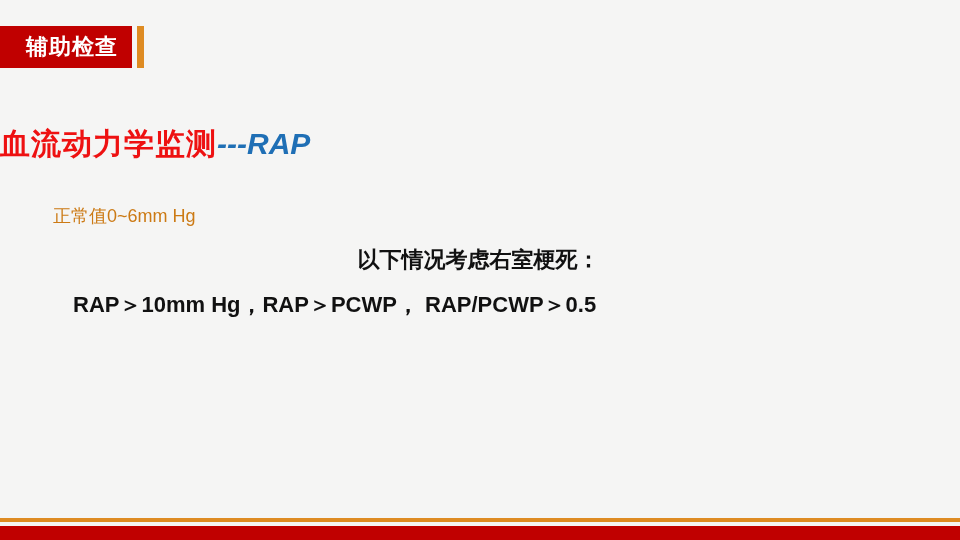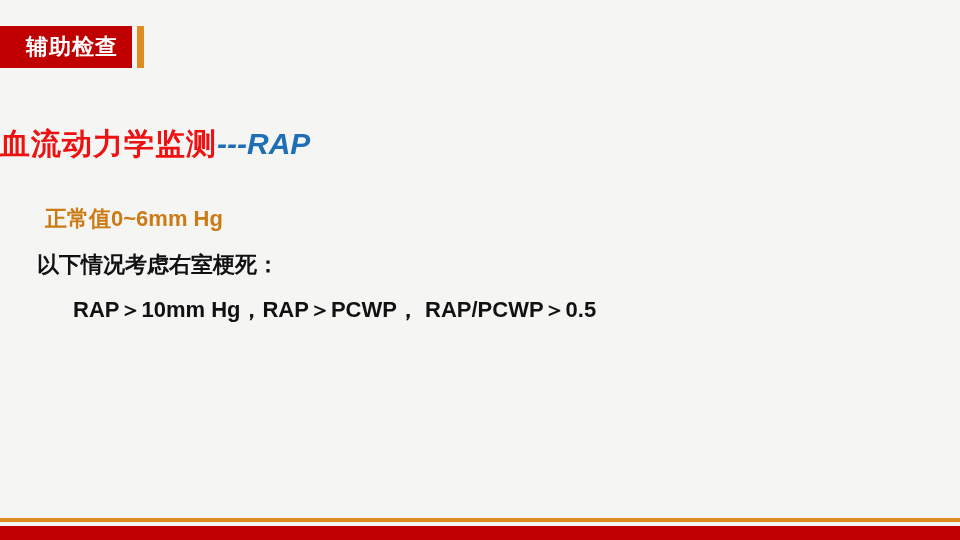--- a/index.html
+++ b/index.html
@@ -80,33 +80,34 @@
 
   
   .body-content {
     position: absolute;
     left: 37px;
     top: 205px;
     right: 40px;
   }
   .line-normal-range {
     color: #cc7a14;
-    font-size: 22px;
-    font-weight: bold;
+    font-size: 18px;
+    font-weight: normal;
     line-height: 1.25;
-    margin: 0 0 18px 8px;
+    margin: 0 0 18px 16px;
     white-space: nowrap;
   }
   .line-condition {
     color: #111111;
     font-size: 22px;
     font-weight: bold;
     line-height: 1.25;
     margin: 12px 0 18px 0;
     white-space: nowrap;
+    text-align: center;
   }
   .line-criteria {
     color: #111111;
     font-size: 22px;
     font-weight: bold;
     line-height: 1.25;
     margin: 0 0 0 36px;
     white-space: nowrap;
   }
 

